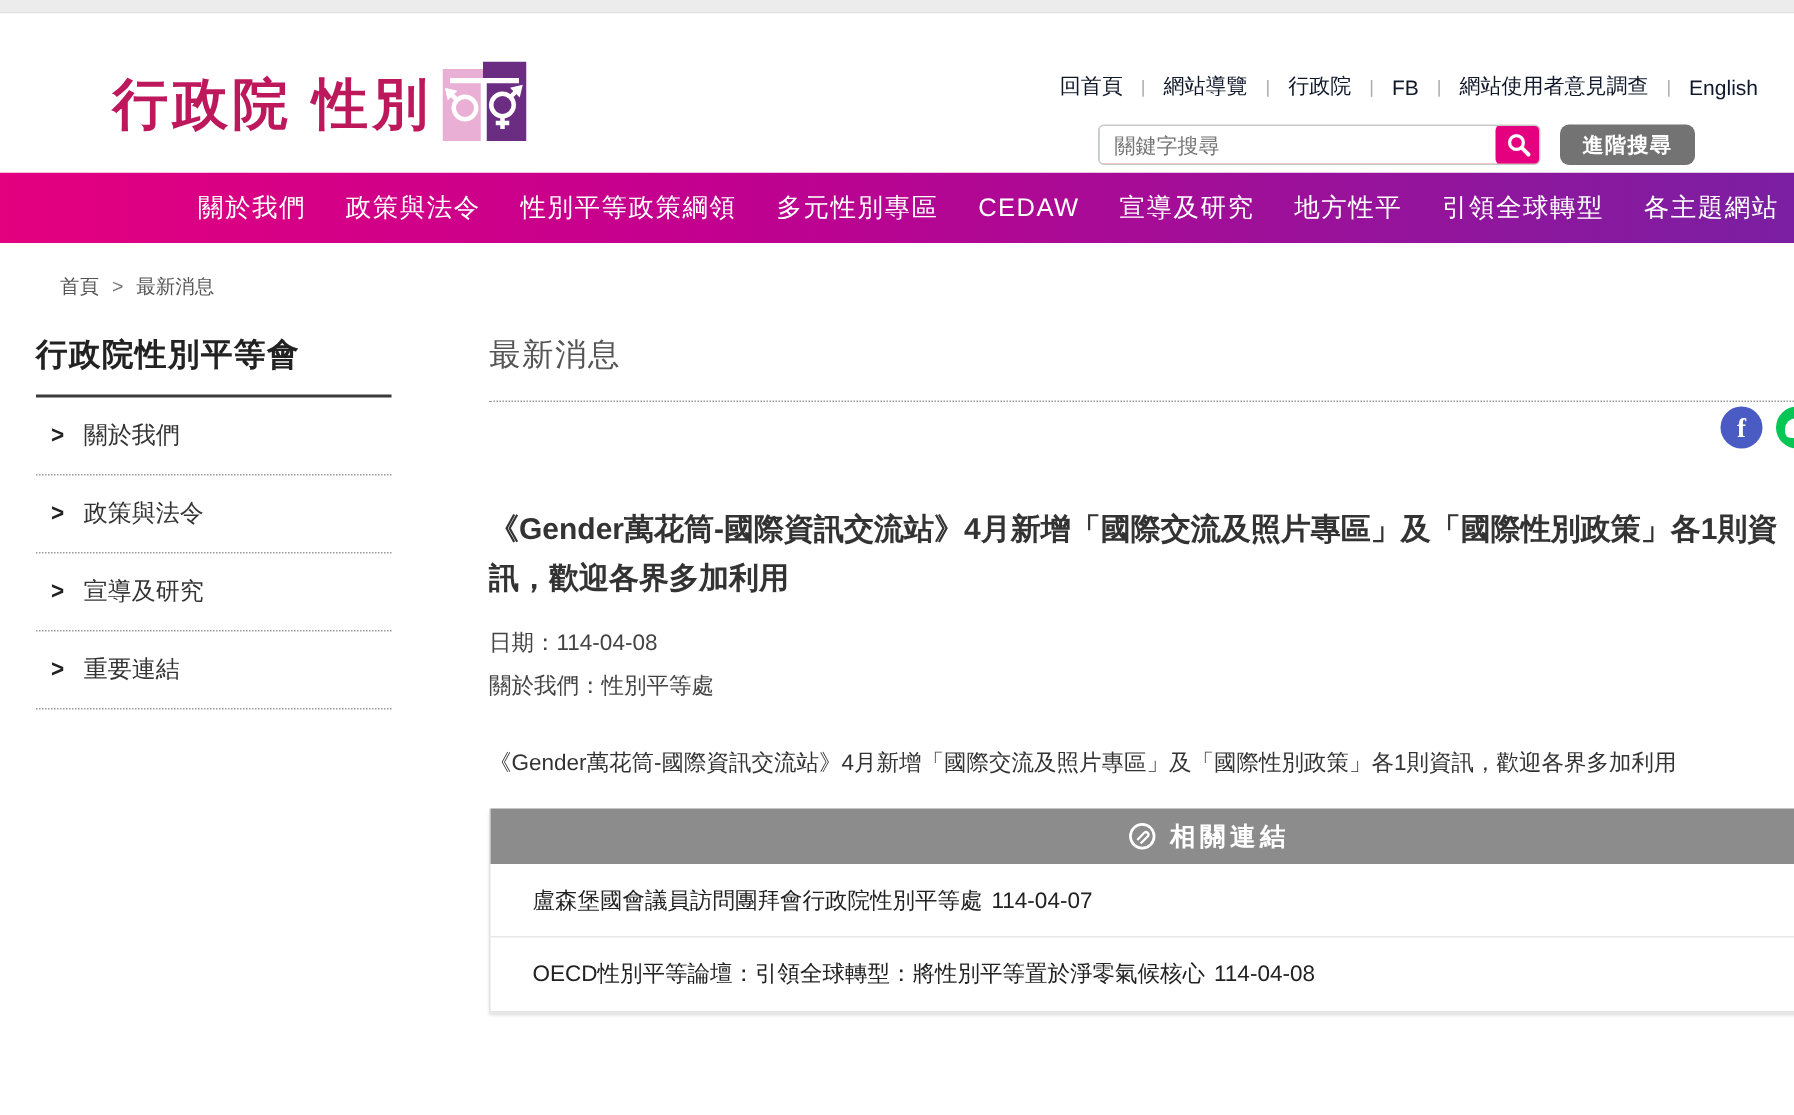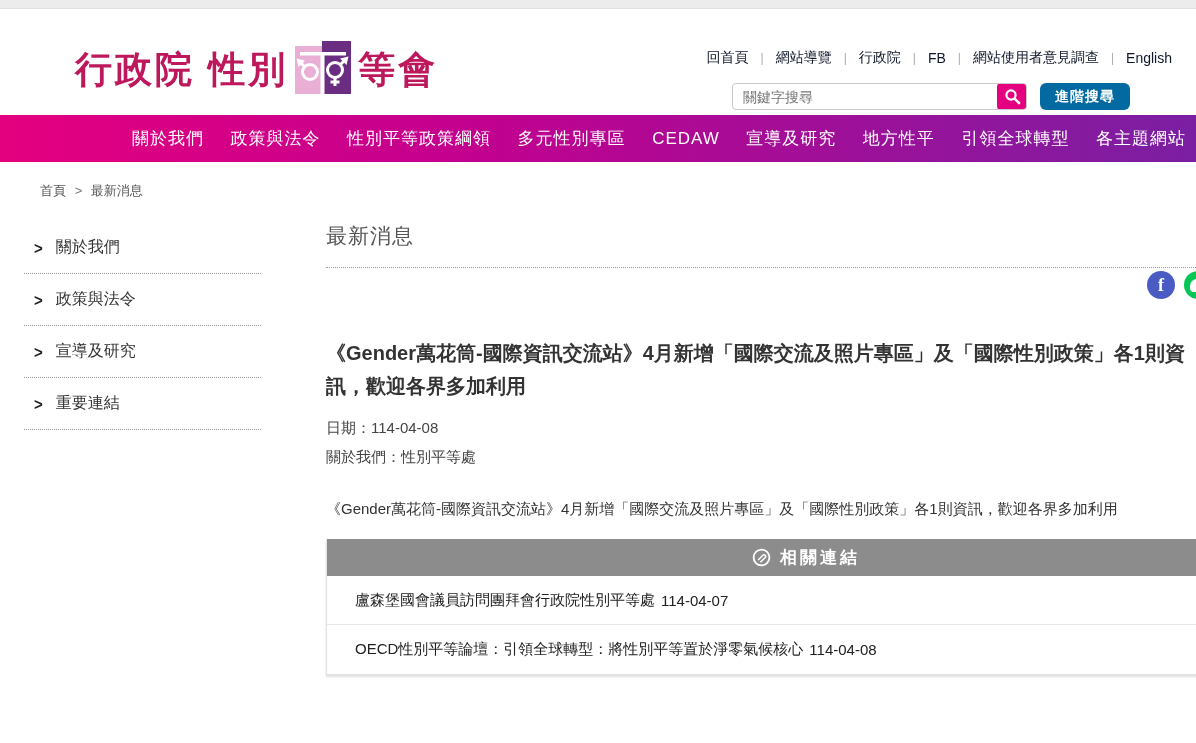--- a/index.html
+++ b/index.html
@@ -22,21 +22,21 @@
              margin:0; padding:0; font-size:14px; color:#0f172a; }
   .utility li { display:flex; align-items:center; cursor:pointer; white-space:nowrap; }
   .utility li + li::before { content:"|"; color:#aaa; margin:0 12px; font-size:12px; cursor:default; }
   .search-row { position:absolute; top:74px; right:66px; display:flex; align-items:center; }
   .search-box { display:flex; width:295px; height:27px; border:1px solid #c9c9c9;
                 border-radius:4px; background:#fca5a5; overflow:hidden; }
   .search-box input { flex:1; border:none; outline:none; padding:0 10px; font-size:14px;
                       color:#333; font-family:inherit; }
   .search-btn { width:30px; height:27px; margin:-1px; background:#E4007F; border:none;
                 border-radius:4px; display:flex; align-items:center; justify-content:center; cursor:pointer; }
-  .adv-btn { margin-left:13px; height:27px; padding:0 15px; background:#0369a1; color:#fff;
+  .adv-btn { margin-left:13px; height:27px; padding:0 15px; background:#737373; color:#fff;
              border:none; border-radius:6px; font-size:14px; font-weight:bold; cursor:pointer;
              font-family:inherit; letter-spacing:1px; }
   
   .main-nav { height:47px; background:linear-gradient(90deg,#E4007F 0%,#C2008F 40%,#7B1FA2 100%); }
   .nav-list { display:flex; justify-content:space-between; align-items:center; height:100%;
               margin:0; padding:0 10px 0 132px; list-style:none; }
   .nav-item { color:#fff; font-size:17px; letter-spacing:1px; cursor:pointer; white-space:nowrap; }
   
   .breadcrumb { margin:20px 0 0 40px; font-size:13px; color:#555; }
   .breadcrumb .sep { margin:0 5px; color:#777; }
@@ -95,21 +95,20 @@
         <circle cx="15" cy="31" r="7.5" fill="none" stroke="#fff" stroke-width="3"></circle>
         <line x1="9.5" y1="25.5" x2="4.5" y2="20.5" stroke="#fff" stroke-width="3"></line>
         <polygon points="1.5,17.5 10,19.5 3.5,26" fill="#fff"></polygon>
         <circle cx="40" cy="29" r="7.5" fill="none" stroke="#fff" stroke-width="3"></circle>
         <line x1="40" y1="36.5" x2="40" y2="45" stroke="#fff" stroke-width="3"></line>
         <line x1="35.5" y1="41" x2="44.5" y2="41" stroke="#fff" stroke-width="3"></line>
         <line x1="45.5" y1="23.5" x2="50.5" y2="18.5" stroke="#fff" stroke-width="3"></line>
         <polygon points="53.5,15.5 45,17.5 51.5,24" fill="#fff"></polygon>
       </svg>
     </span>
-    <span class="logo-txt" data-interactable="false">等會</span>
   </div>
 
   <ul class="utility" data-interactable="false">
 
       <li data-interactable="true">回首頁</li>
 
       <li data-interactable="true">網站導覽</li>
 
       <li data-interactable="true">行政院</li>
 
@@ -161,20 +160,21 @@
 
 <div class="breadcrumb" data-interactable="false">
   <span data-interactable="true">首頁</span>
   <span class="sep" data-interactable="false">&gt;</span>
   <span data-interactable="false">最新消息</span>
 </div>
 
 <div class="content-wrap" data-interactable="false">
 
   <aside class="sidebar" data-interactable="false">
+    <div class="side-title" data-interactable="false">行政院性別平等會</div>
     <div data-interactable="false">
 
         <div class="side-item" data-interactable="true">
           <span class="side-chevron" data-interactable="false">&gt;</span>
           <span data-interactable="false">關於我們</span>
         </div>
 
         <div class="side-item" data-interactable="true">
           <span class="side-chevron" data-interactable="false">&gt;</span>
           <span data-interactable="false">政策與法令</span>

